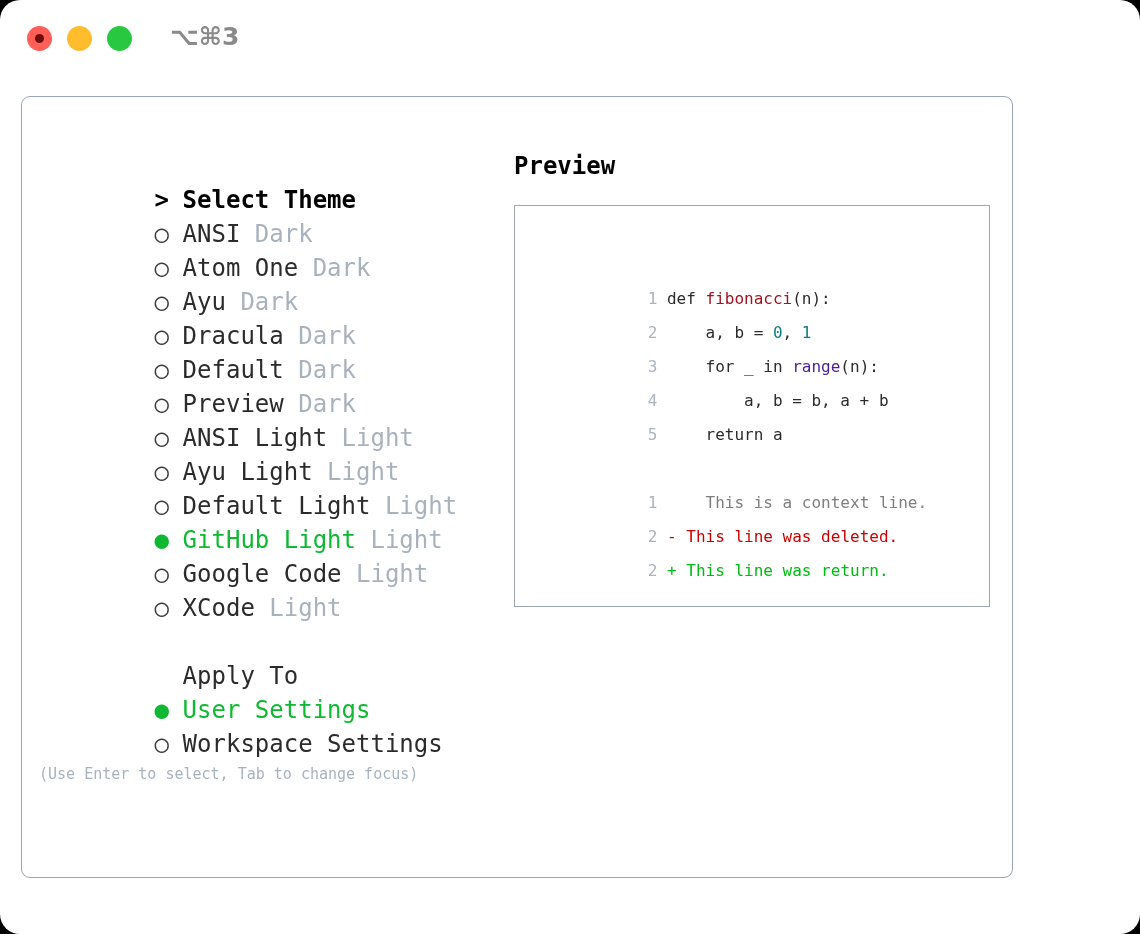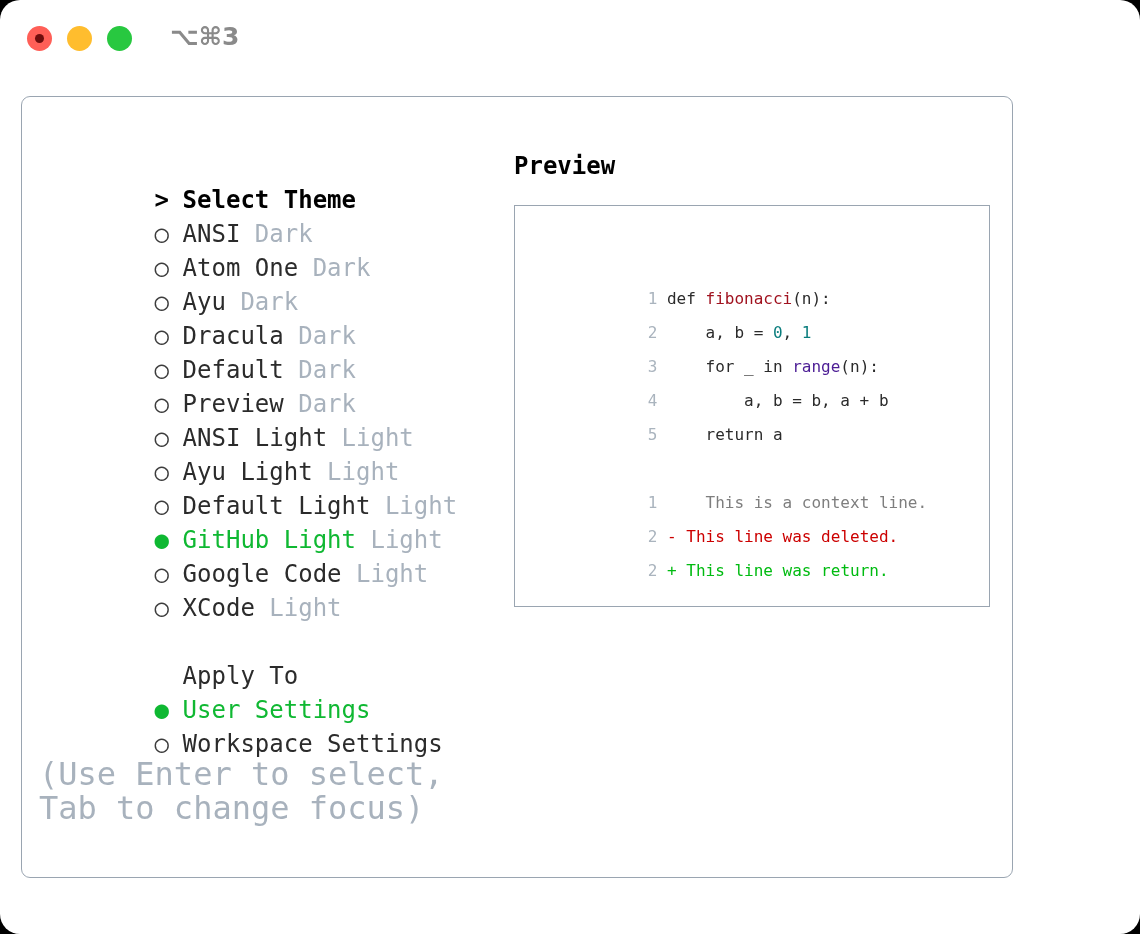--- a/index.html
+++ b/index.html
@@ -108,21 +108,21 @@
   .label { color: #2b2b2b; }
   .label.sel { color: #0fb832; }
   .variant {
     color: #a8b2bd;
   }
 
   .section-gap { height: 34px; }
 
   .hint {
     margin-top: 30px;
-    font-size: 32px;
+    font-size: 15px;
     line-height: 34px;
     color: #a8b2bd;
     width: 410px;
     white-space: pre-wrap;
   }
 
   
   #right-col {
     position: absolute;
     left: 492px;

